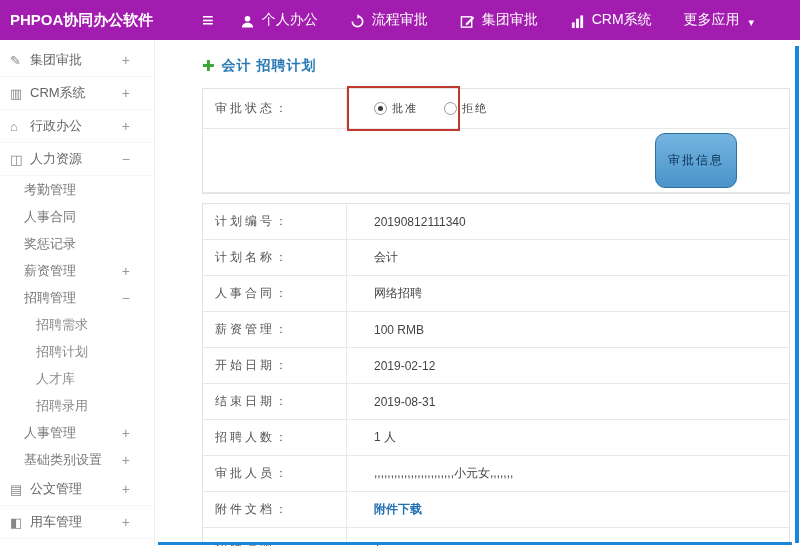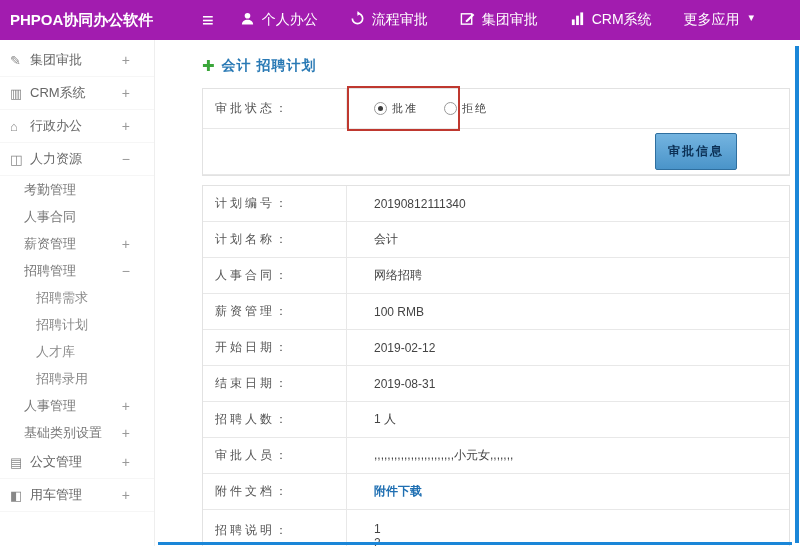--- a/index.html
+++ b/index.html
@@ -3,21 +3,21 @@
 <meta charset="utf-8">
 <style>
   * { margin:0; padding:0; box-sizing:border-box; }
   html,body { width:800px; height:546px; overflow:hidden; background:#fff;
     font-family:"Liberation Sans","DejaVu Sans",sans-serif; color:#333; }
 
   
   .topbar { height:40px; background:#a21caf; display:flex; align-items:center; color:#fff; }
   .brand { width:196px; padding-left:10px; font-size:15px; font-weight:bold; white-space:nowrap; }
   .hamburger { font-size:20px; margin:0 26px 0 6px; cursor:pointer; }
-  .nav-item { display:flex; align-items:flex-start; gap:7px; margin-right:32px; font-size:14px; cursor:pointer; white-space:nowrap; }
+  .nav-item { display:flex; align-items:flex-end; gap:7px; margin-right:32px; font-size:14px; cursor:pointer; white-space:nowrap; }
   .nav-item svg { display:block; }
   .caret { font-size:11px; margin-left:2px; }
 
   
   .shell { display:flex; height:506px; }
   .sidebar { width:155px; background:#fff; border-right:1px solid #eee; padding-top:4px; overflow:hidden; }
   .main { flex:1; position:relative; background:#fff; padding:0 10px 0 47px; }
 
   
   .s-item { display:flex; align-items:center; color:#666; cursor:pointer; padding-right:24px; }
@@ -45,22 +45,22 @@
   .tbl1 { position:relative; margin-bottom:9px; }
   .tbl1 .row-status { min-height:40px; }
   .radio-group { display:flex; align-items:center; gap:26px; }
   .radio-opt { display:flex; align-items:center; gap:5px; cursor:pointer; }
   .radio { width:13px; height:13px; border:1px solid #999; border-radius:50%; background:#fff; position:relative; display:inline-block; }
   .radio.checked::after { content:""; position:absolute; left:3px; top:3px; right:3px; bottom:3px; border-radius:50%; background:#3c3c3c; }
   .radio-text { font-size:11px; letter-spacing:2px; color:#444; }
   .annotation-box { position:absolute; left:144px; top:-3px; width:113px; height:45px;
     border:2px solid #bf382f; pointer-events:none; }
   .row-button { justify-content:flex-end; align-items:center; padding:4px 52px 4px 0; min-height:30px; }
-  .btn-approve { padding:9px 12px; font-size:12px; font-weight:bold; color:#0b3055;
-    background:linear-gradient(#74b4e0,#4a94c9); border:1px solid #2f6f9f; border-radius:2px; cursor:pointer;
+  .btn-approve { padding:18px 12px; font-size:12px; font-weight:normal; color:#0b3055;
+    background:linear-gradient(#74b4e0,#4a94c9); border:1px solid #2f6f9f; border-radius:10px; cursor:pointer;
     letter-spacing:2px; }
 
   .multiline { white-space:pre-line; align-items:flex-start; }
   .row-tall .cell { align-items:flex-start; padding-top:12px; }
   .row-tall { min-height:76px; }
   a.attach-link { color:#1f6fb2; font-weight:bold; text-decoration:none; cursor:pointer; }
 
   
   .vscroll { position:fixed; right:1px; top:46px; bottom:3px; width:4px; background:#1a86d8; }
   .hscroll { position:fixed; left:158px; right:8px; bottom:1px; height:3px; background:#1a86d8; }
@@ -145,20 +145,23 @@
       <span class="sicon">◫</span>
       <span class="slabel">人力资源</span>
       <span class="expand">−</span>
     </div>
 
     <div class="s-item lv1">
       <span class="slabel">考勤管理</span>
     </div>
     <div class="s-item lv1">
       <span class="slabel">人事合同</span>
+    </div>
+    <div class="s-item lv1">
+      <span class="slabel">奖惩记录</span>
     </div>
     <div class="s-item lv1">
       <span class="slabel">薪资管理</span>
       <span class="expand">+</span>
     </div>
     <div class="s-item lv1">
       <span class="slabel">招聘管理</span>
       <span class="expand">−</span>
     </div>
 

